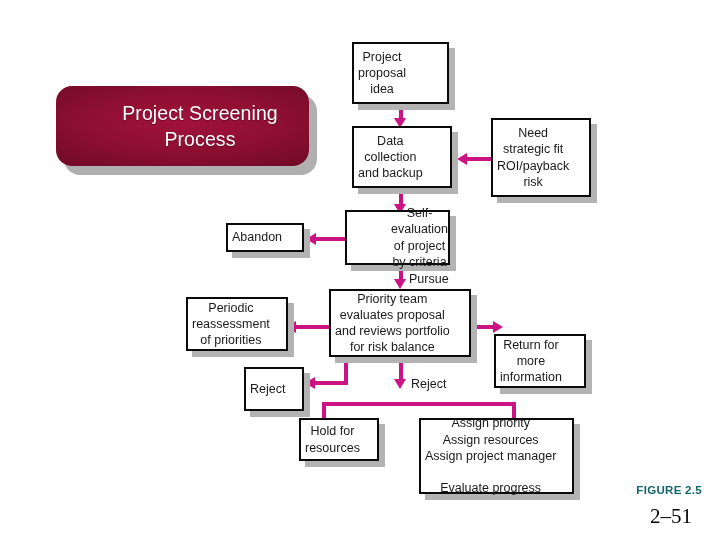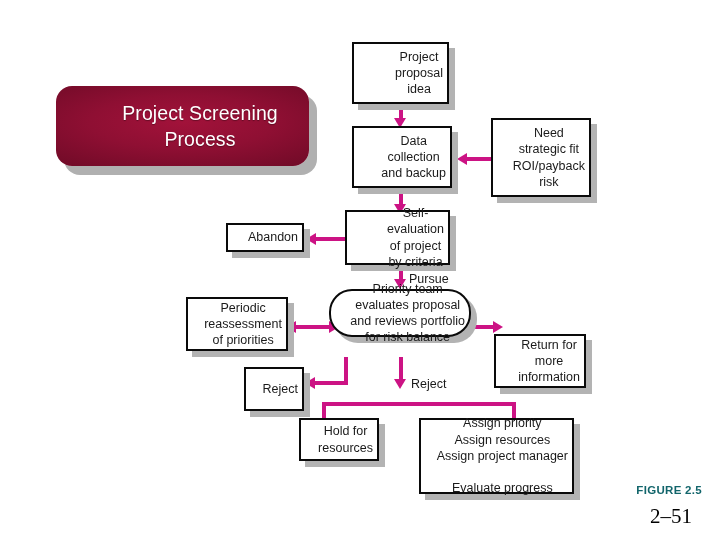--- a/index.html
+++ b/index.html
@@ -44,21 +44,21 @@
   }
 
   
   .fbox {
     position: absolute;
     background: #ffffff;
     border: 2.4px solid #0a0a0a;
     box-shadow: 6px 6px 0 0 #b3b3b3;
     display: flex;
     align-items: center;
-    justify-content: flex-end;
+    justify-content: flex-start;
     text-align: center;
     color: #1a1a1a;
     font-size: 12.5px;
     line-height: 1.3;
     white-space: pre-line;
     box-sizing: border-box;
     padding: 2px 4px;
   }
 
   
@@ -166,21 +166,21 @@
   <div class="fbox" style="left:345px; top:210px; width:105px; height:55px;padding-left:44px;">
     <span>Self-evaluation
 of project
 by criteria</span>
   </div>
 
   <div class="fbox" style="left:226px; top:223px; width:78px; height:29px;">
     <span>Abandon</span>
   </div>
 
-  <div class="fbox" style="left:329px; top:289px; width:142px; height:48px;border-radius:23px;">
+  <div class="fbox" style="left:329px; top:289px; width:142px; height:68px;">
     <span>Priority team
 evaluates proposal
 and reviews portfolio
 for risk balance</span>
   </div>
 
   <div class="fbox" style="left:186px; top:297px; width:102px; height:54px;">
     <span>Periodic
 reassessment
 of priorities</span>

